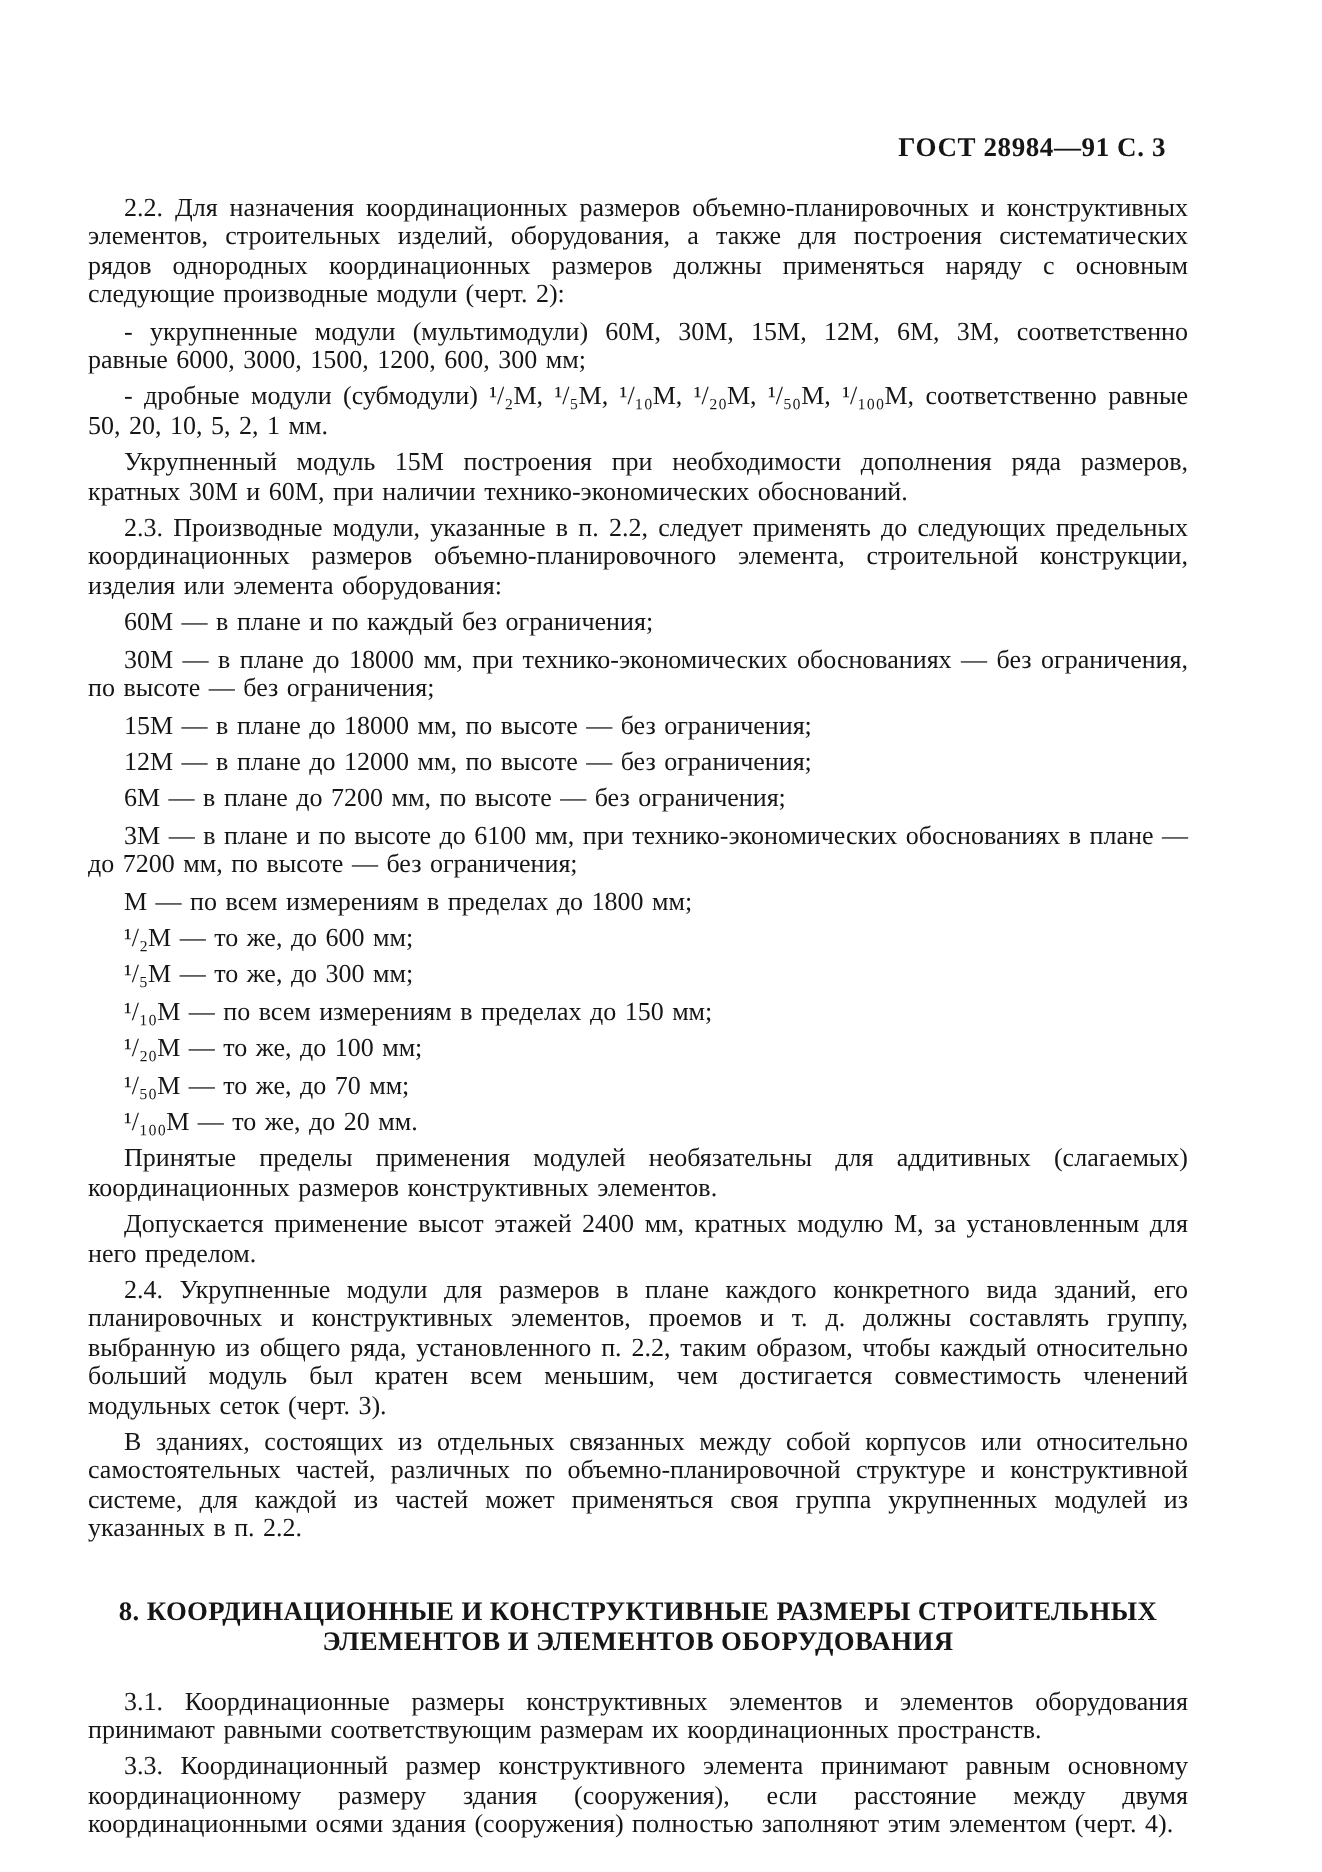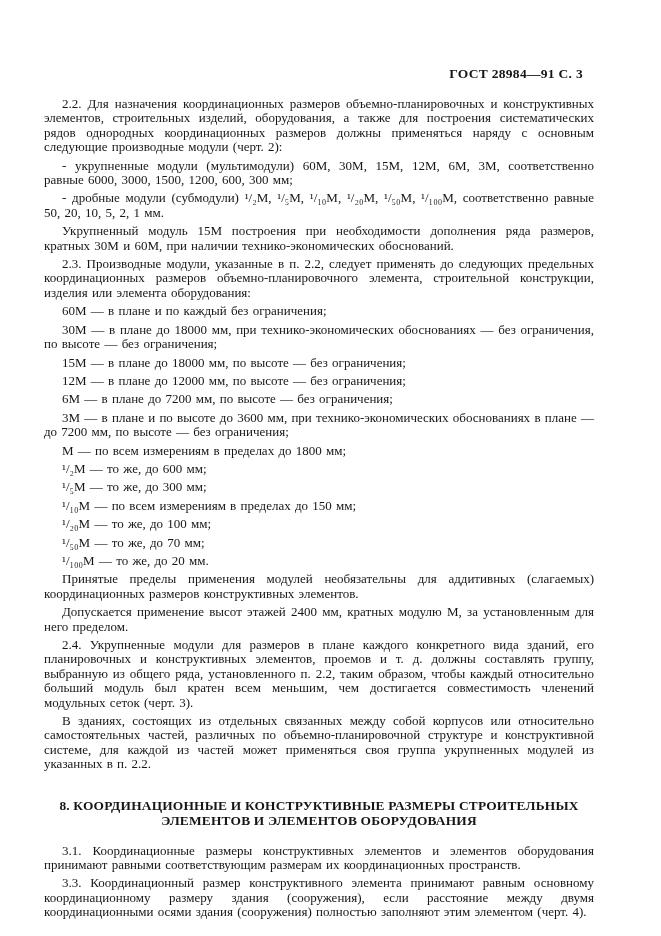--- a/index.html
+++ b/index.html
@@ -60,21 +60,21 @@
     <p>- укрупненные модули (мультимодули) 60М, 30М, 15М, 12М, 6М, 3М, соответственно равные 6000, 3000, 1500, 1200, 600, 300 мм;</p>
     <p>- дробные модули (субмодули) ¹/₂М, ¹/₅М, ¹/₁₀М, ¹/₂₀М, ¹/₅₀М, ¹/₁₀₀М, соответственно равные 50, 20, 10, 5, 2, 1 мм.</p>
     <p>Укрупненный модуль 15М построения при необходимости дополнения ряда размеров, кратных 30М и 60М, при наличии технико-экономических обоснований.</p>
     <p>2.3. Производные модули, указанные в п. 2.2, следует применять до следующих предельных координационных размеров объемно-планировочного элемента, строительной конструкции, изделия или элемента оборудования:</p>
 
     <p>60М — в плане и по каждый без ограничения;</p>
     <p>30М — в плане до 18000 мм, при технико-экономических обоснованиях — без ограничения, по высоте — без ограничения;</p>
     <p>15М — в плане до 18000 мм, по высоте — без ограничения;</p>
     <p>12М — в плане до 12000 мм, по высоте — без ограничения;</p>
     <p>6М — в плане до 7200 мм, по высоте — без ограничения;</p>
-    <p>3М — в плане и по высоте до 3600 мм, при технико-экономических обоснованиях в плане — до 7200 мм, по высоте — без ограничения;</p>
+    <p>3М — в плане и по высоте до 6100 мм, при технико-экономических обоснованиях в плане — до 7200 мм, по высоте — без ограничения;</p>
     <p>М — по всем измерениям в пределах до 1800 мм;</p>
     <p>¹/₂М — то же, до 600 мм;</p>
     <p>¹/₅М — то же, до 300 мм;</p>
     <p>¹/₁₀М — по всем измерениям в пределах до 150 мм;</p>
     <p>¹/₂₀М — то же, до 100 мм;</p>
     <p>¹/₅₀М — то же, до 70 мм;</p>
     <p>¹/₁₀₀М — то же, до 20 мм.</p>
 
     <p>Принятые пределы применения модулей необязательны для аддитивных (слагаемых) координационных размеров конструктивных элементов.</p>
     <p>Допускается применение высот этажей 2400 мм, кратных модулю М, за установленным для него пределом.</p>

